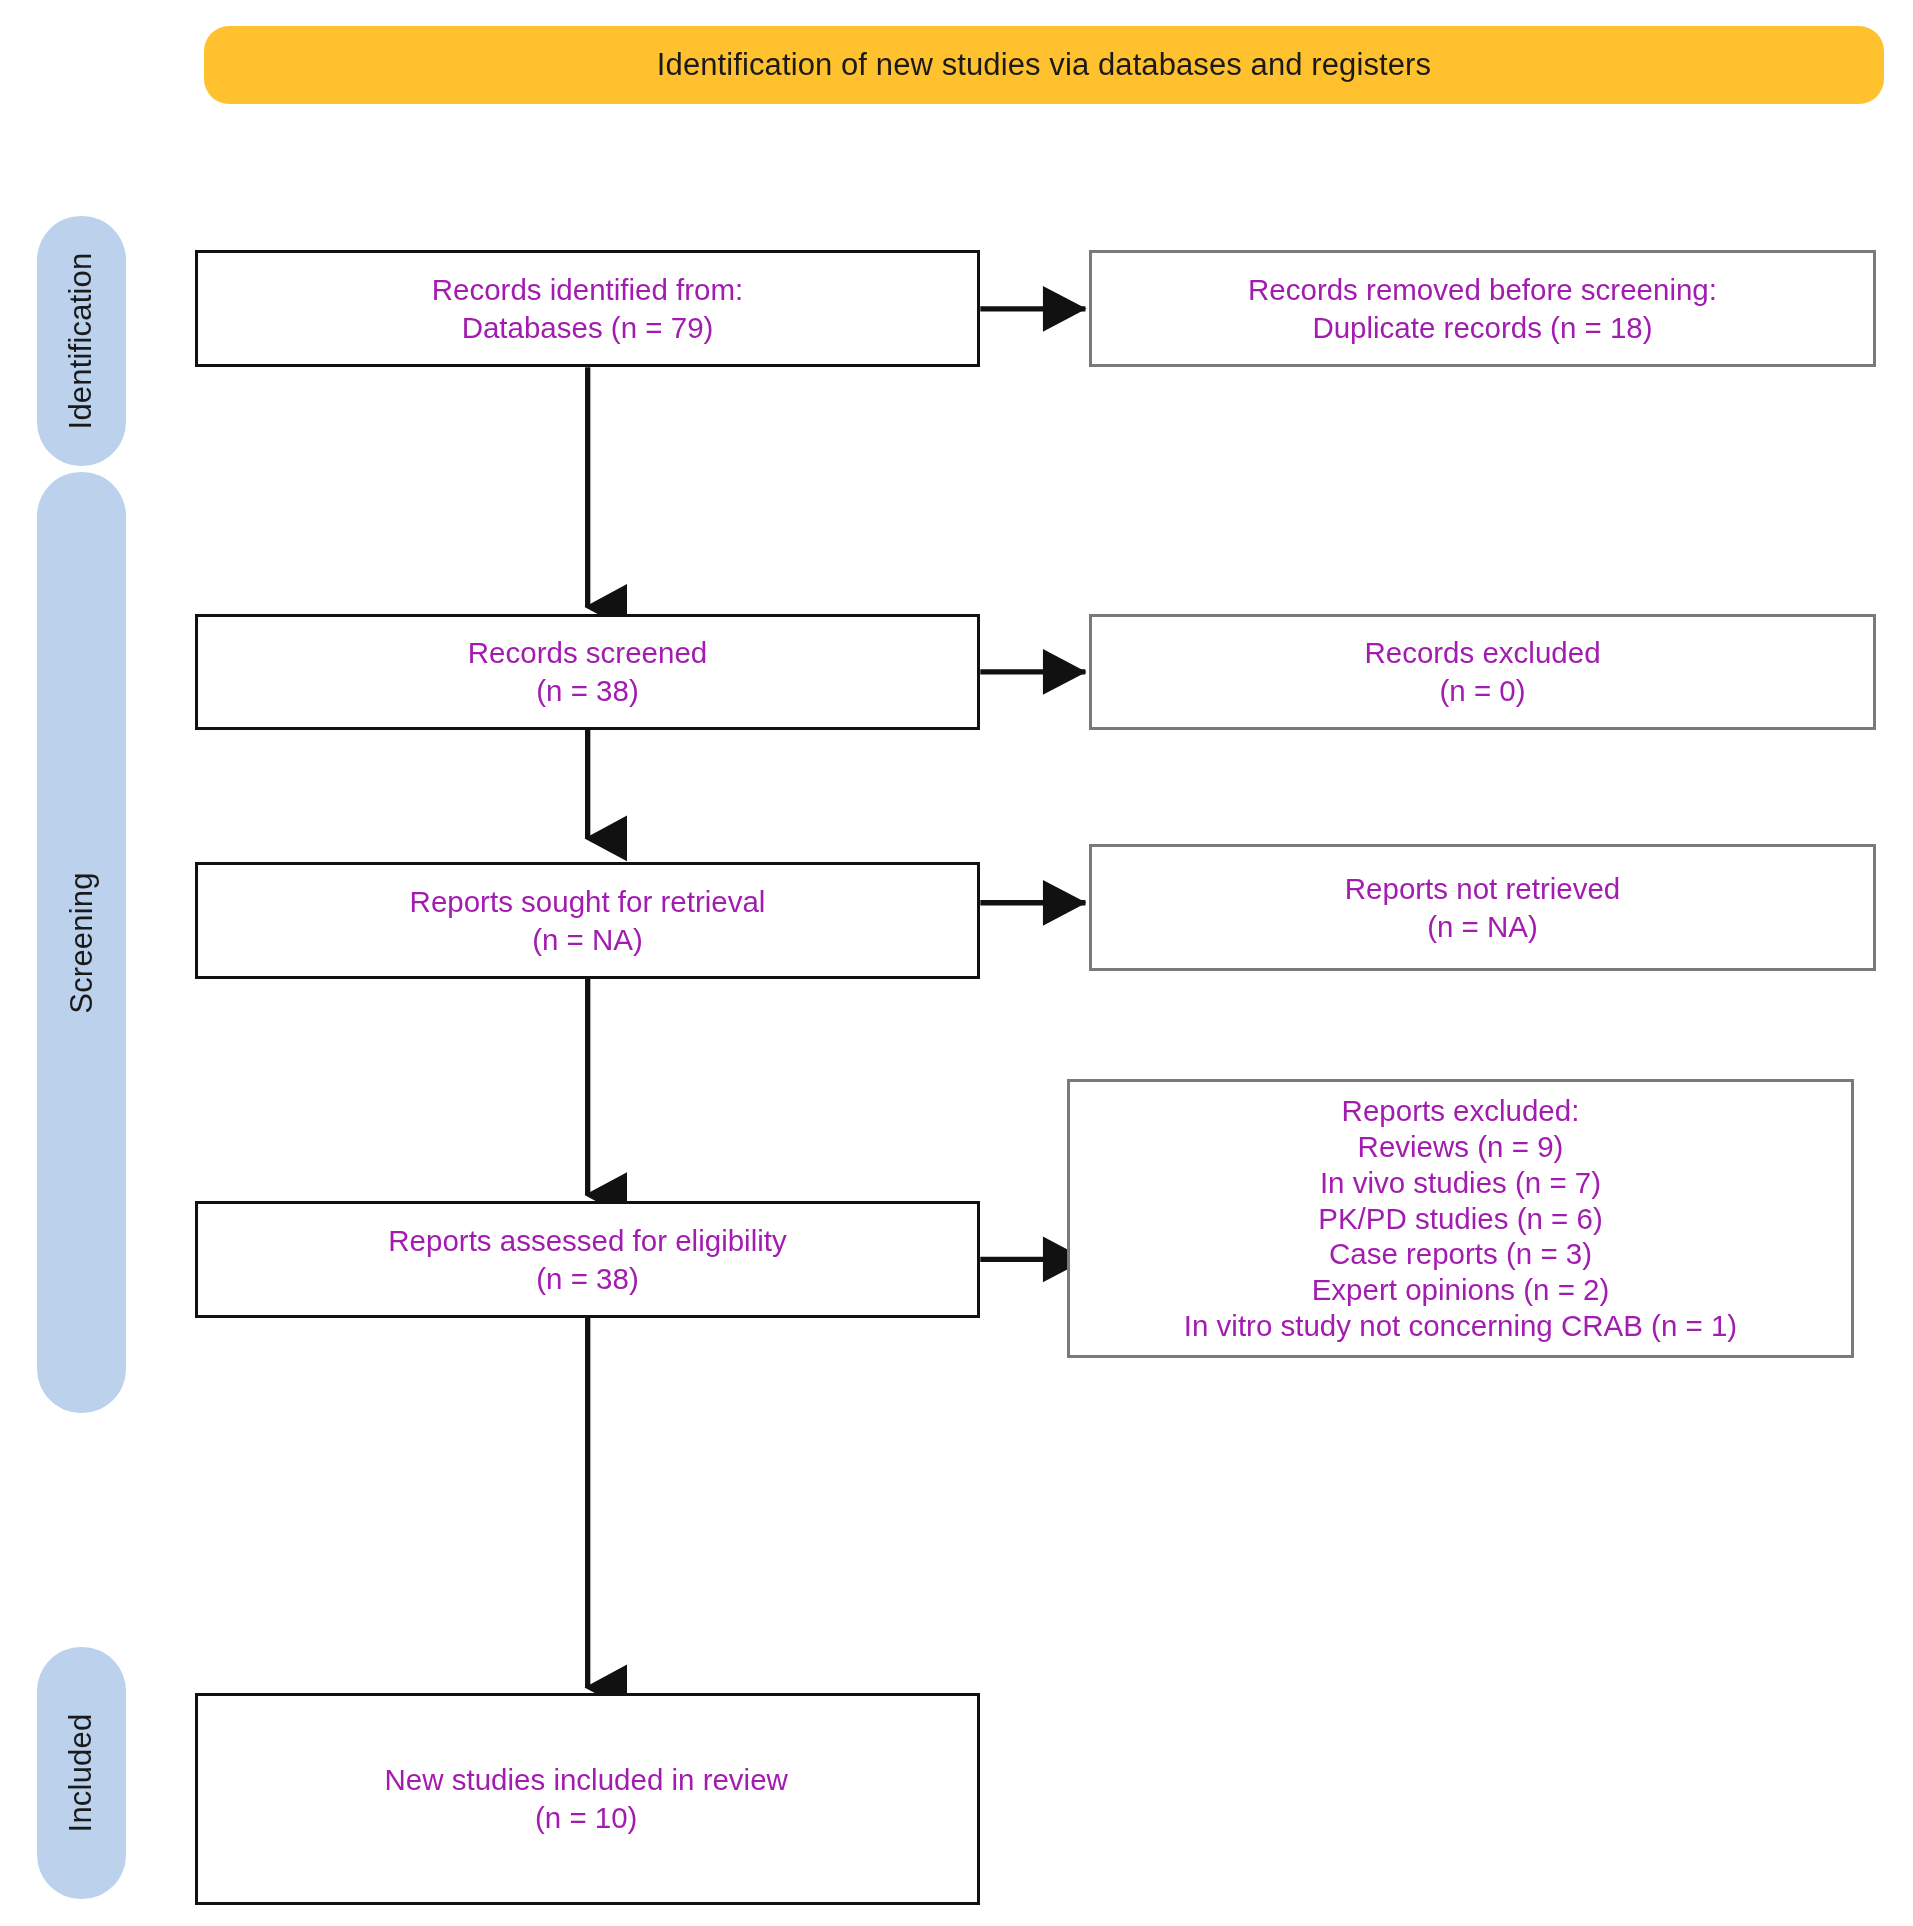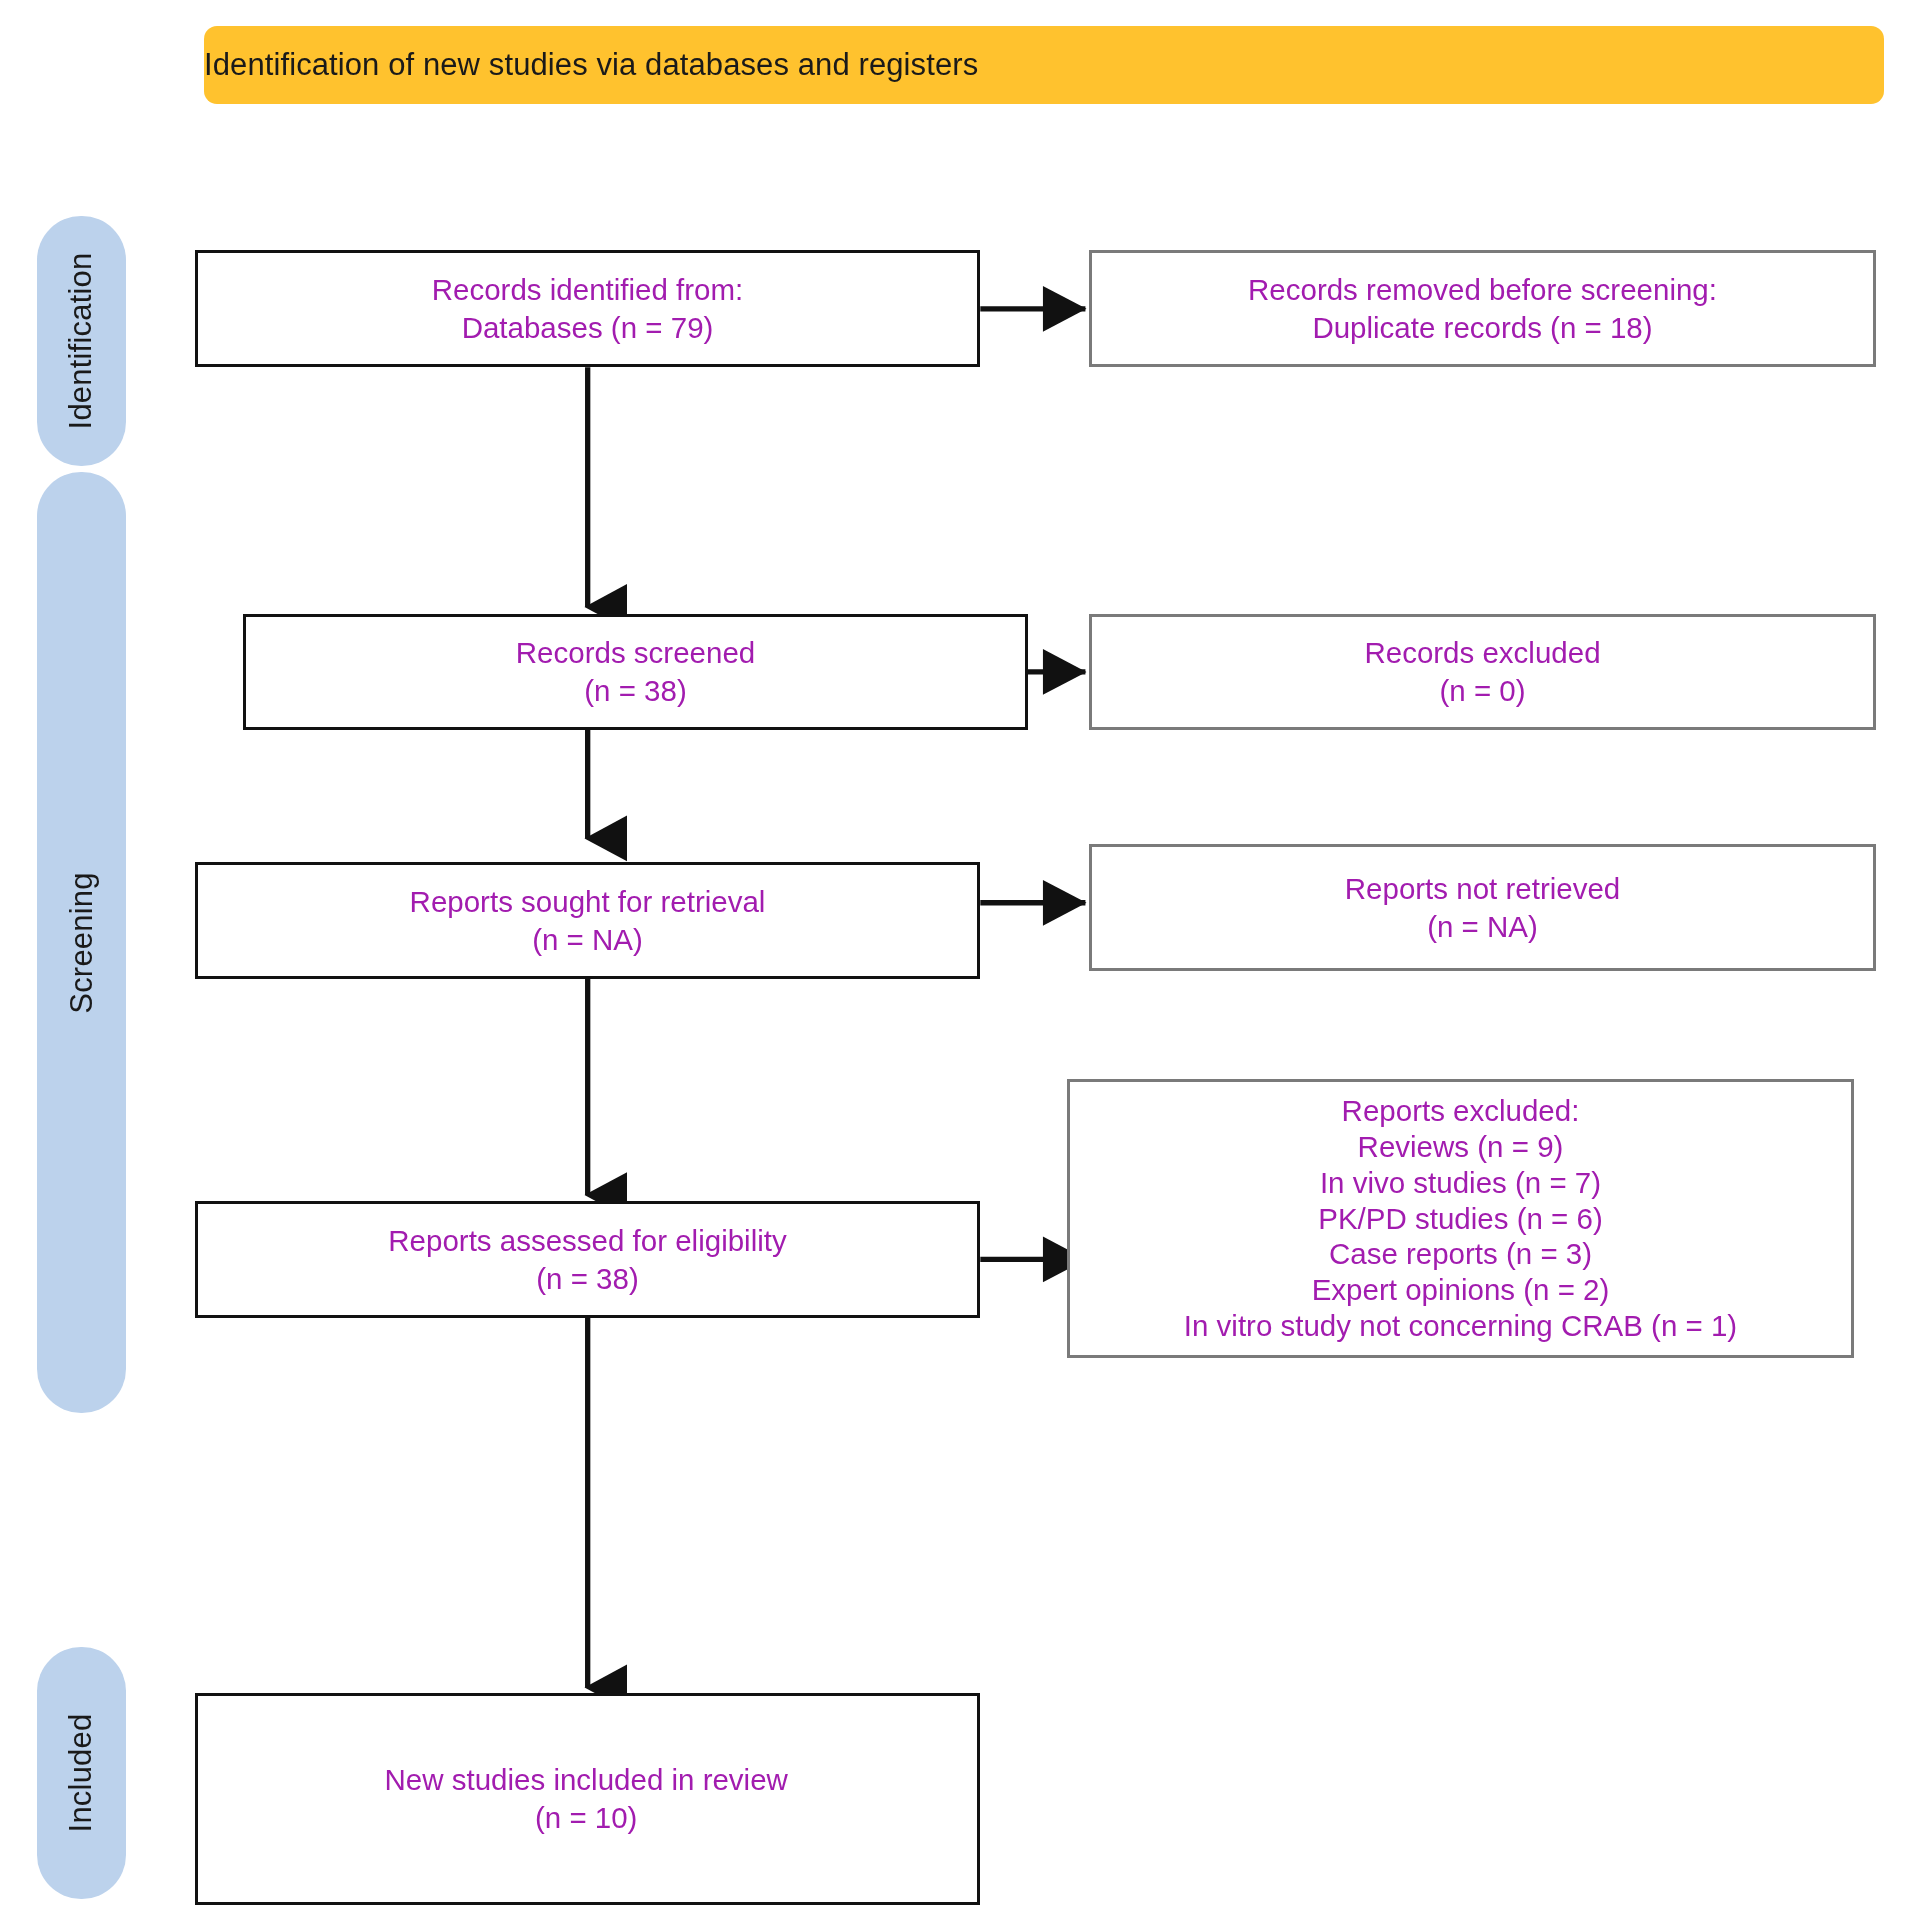--- a/index.html
+++ b/index.html
@@ -19,24 +19,24 @@
     width: 1914px; height: 1926px;
     background: #ffffff;
   }
 
   
   .header-bar {
     position: absolute;
     left: 204px; top: 26px;
     width: 1680px; height: 78px;
     background: #FFC22E;
-    border-radius: 13px;
+    border-radius: 25px;
     display: flex;
     align-items: center;
-    justify-content: flex-start;
+    justify-content: center;
   }
   .header-title {
     font-size: 31px;
     font-weight: 400;
     color: #1a1a1a;
     letter-spacing: 0.1px;
     line-height: 1.1;
     white-space: nowrap;
   }
 
@@ -84,21 +84,21 @@
     font-size: 29.5px;
     line-height: 1.28;
     color: #a21caf;
     font-weight: 400;
     white-space: nowrap;
   }
   .box-line.tight { line-height: 1.22; }
 
   
   #box-identified   { left: 195px; top: 250px;  width: 785px; height: 117px; }
-  #box-screened     { left: 195px; top: 614px; width: 785px; height: 116px; margin-left: 48px; }
+  #box-screened     { left: 195px; top: 614px; width: 785px; height: 116px; }
   #box-sought       { left: 195px; top: 862px; width: 785px; height: 117px; }
   #box-assessed     { left: 195px; top: 1201px; width: 785px; height: 117px; }
   #box-included     { left: 195px; top: 1693px; width: 785px; height: 212px; padding-left: 8px; }
 
   
   #box-removed      { left: 1089px; top: 250px;  width: 787px; height: 117px; }
   #box-excluded     { left: 1089px; top: 614px; width: 787px; height: 116px; }
   #box-notretrieved { left: 1089px; top: 844px; width: 787px; height: 127px; }
   #box-repexcluded  { left: 1067px; top: 1079px; width: 787px; height: 279px; }
 

